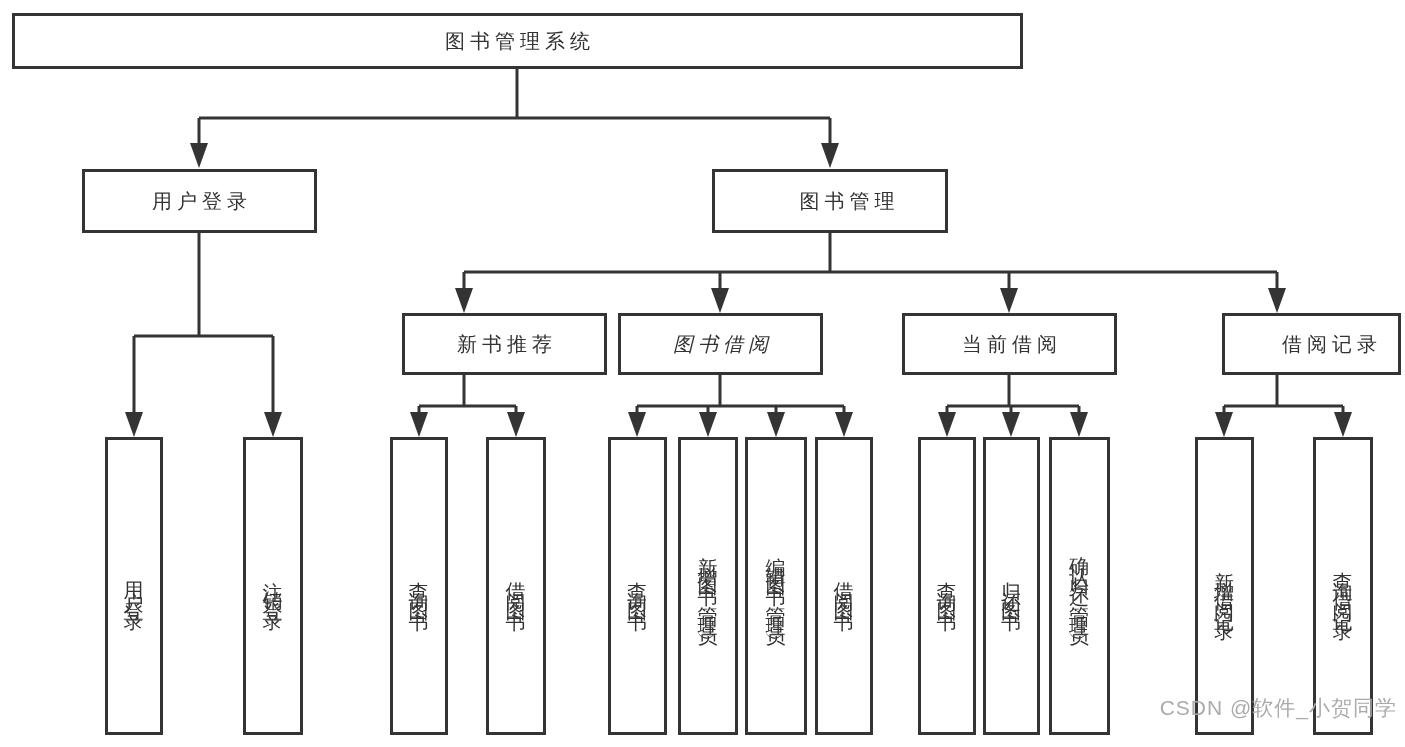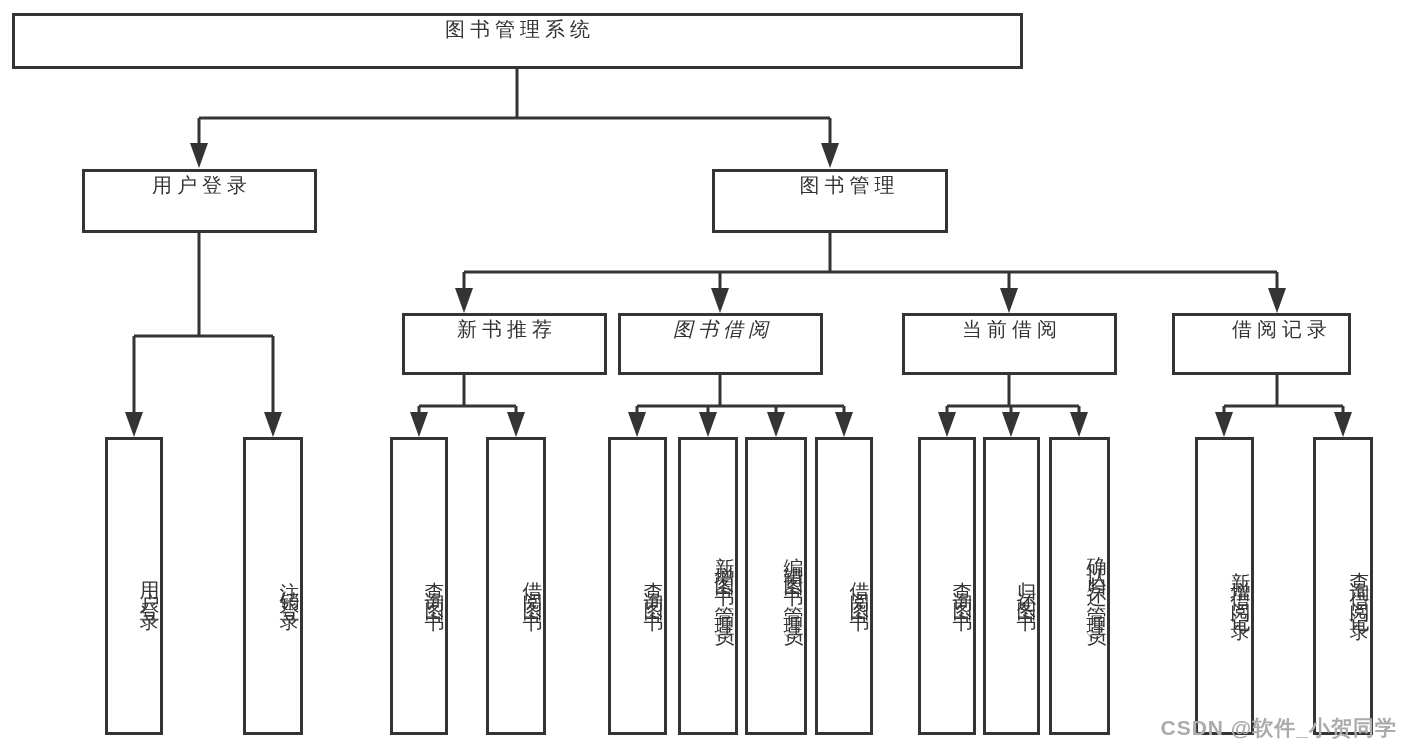--- a/index.html
+++ b/index.html
@@ -16,44 +16,44 @@
     position: absolute;
     left: 0; top: 0;
     width: 1405px; height: 747px;
   }
   .box {
     position: absolute;
     box-sizing: border-box;
     border: 3px solid #343434;
     background: #ffffff;
     display: flex;
+    align-items: center;
     justify-content: center;
     font-size: 20px;
     letter-spacing: 5px;
     text-indent: 5px;
     color: #333333;
     white-space: nowrap;
   }
   .box.vert {
     writing-mode: vertical-rl;
     text-orientation: mixed;
     letter-spacing: 10px;
     text-indent: 0;
     font-size: 20px;
     line-height: 1;
   }
   .watermark {
     position: absolute;
-    top: 714px;
+    top: 694px;
     right: 8px;
     font-size: 21px;
     letter-spacing: 1px;
     color: #ababab;
     z-index: 5;
-    font-weight: bold;
   }
 </style>
 </head>
 <body>
 
 <div class="stage">
 
   <svg class="connectors" viewBox="0 0 1405 747" xmlns="http://www.w3.org/2000/svg">
     <g stroke="#343434" stroke-width="3" fill="none">
 
@@ -110,21 +110,21 @@
 
   <div class="box" style="left:362px; top:313px; width:205px; height:62px;margin-left:40px;">
     <span>新书推荐</span>
   </div>
   <div class="box" style="left:618px; top:313px; width:205px; height:62px;font-style:italic;">
     <span>图书借阅</span>
   </div>
   <div class="box" style="left:902px; top:313px; width:215px; height:62px;">
     <span>当前借阅</span>
   </div>
-  <div class="box" style="left:1172px; top:313px; width:179px; height:62px;padding-left:36px;">
+  <div class="box" style="left:1222px; top:313px; width:179px; height:62px;padding-left:36px;">
     <span>借阅记录</span>
   </div>
 
   <div class="box vert" style="left:105px; top:437px; width:58px; height:298px;">
     <span>用户登录</span>
   </div>
   <div class="box vert" style="left:243px; top:437px; width:60px; height:298px;">
     <span>注销登录</span>
   </div>
   <div class="box vert" style="left:390px; top:437px; width:58px; height:298px;">

